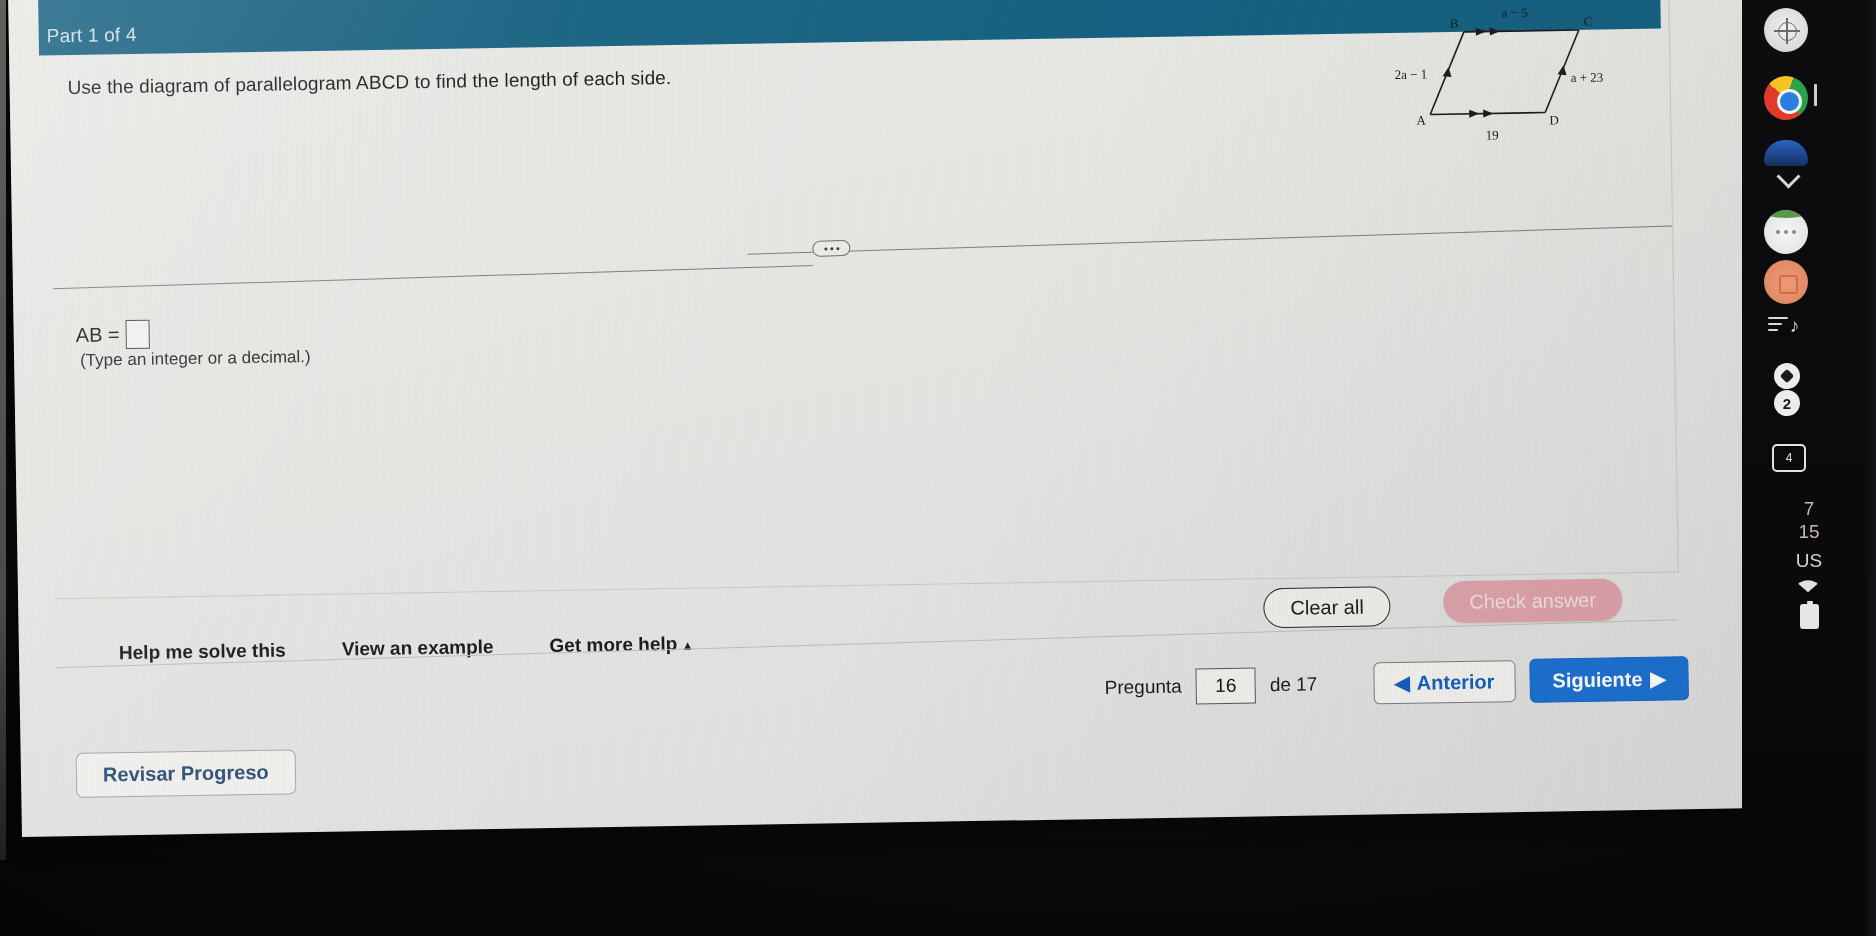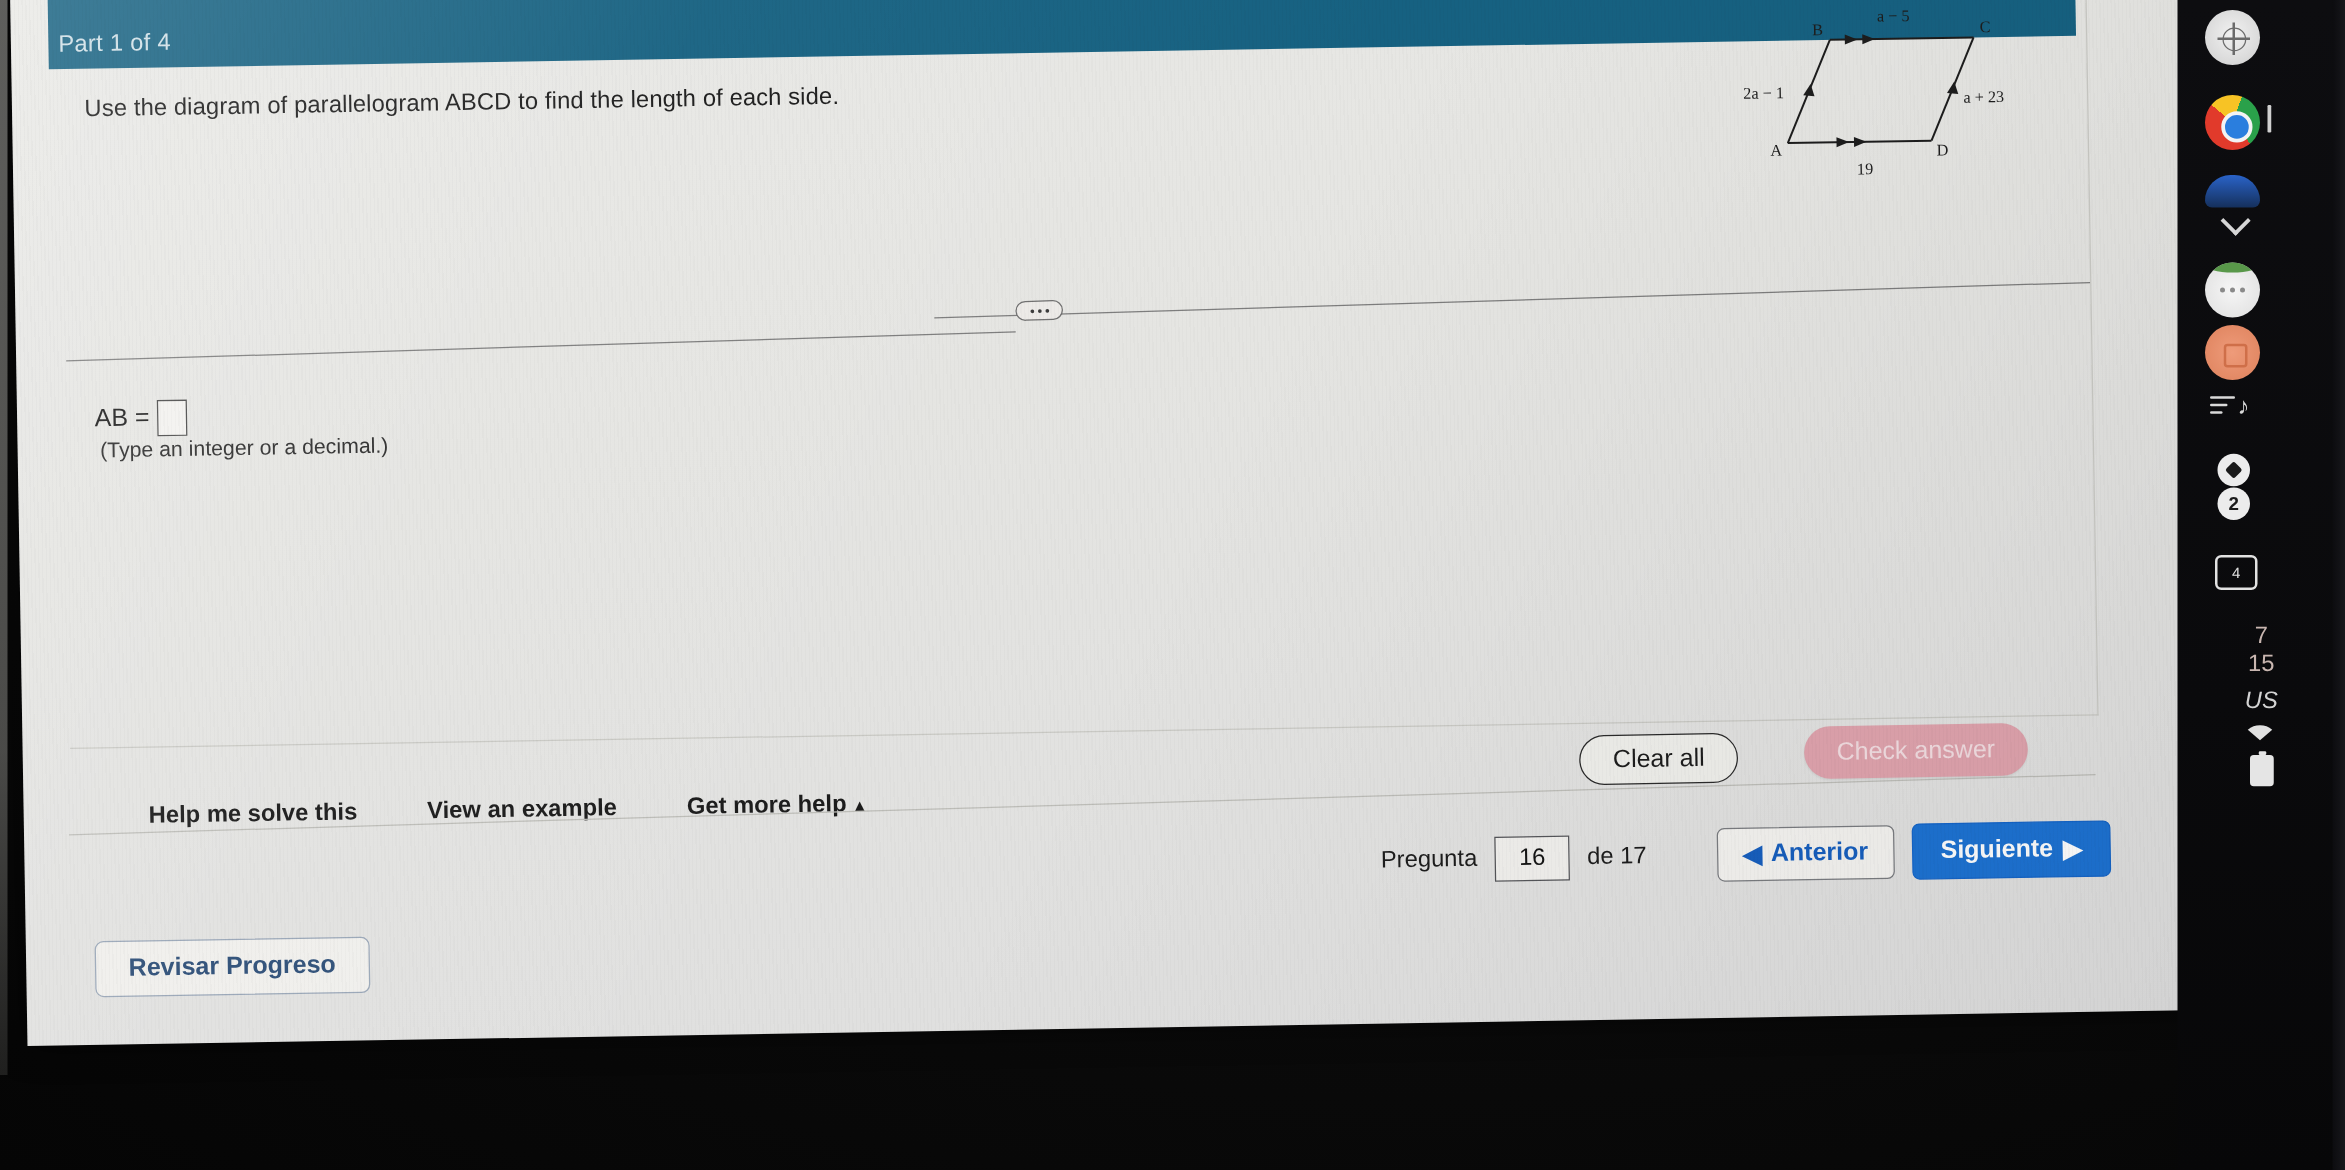--- a/index.html
+++ b/index.html
@@ -199,21 +199,21 @@
   .ic-diamond{position:absolute;left:32px;top:363px;width:26px;height:26px;border-radius:50%;background:#ececec;}
   .ic-diamond::after{content:"";position:absolute;left:50%;top:50%;width:10px;height:10px;margin:-5px 0 0 -5px;background:#1b1b1b;transform:rotate(45deg);border-radius:2px;}
 
   .badge-2{position:absolute;left:32px;top:390px;width:26px;height:26px;border-radius:50%;background:#ececec;color:#1b1b1b;font-size:15px;font-weight:bold;display:flex;align-items:center;justify-content:center;}
 
   .ic-box4{position:absolute;left:30px;top:444px;width:30px;height:24px;border:2px solid #e2e2e2;border-radius:5px;color:#e2e2e2;font-size:12px;display:flex;align-items:center;justify-content:center;}
 
   .st-num{position:absolute;left:0;width:134px;text-align:center;color:#c9b6b0;font-size:19px;}
   .st-7{top:498px;}
   .st-15{top:521px;}
-  .st-us{top:550px;color:#d3d3d3;font-size:19px;font-style:italic;}
+  .st-us{top:550px;color:#d3d3d3;font-size:19px;}
   .ic-wifi{position:absolute;left:52px;top:578px;width:28px;height:16px;color:#e0e0e0;}
   .ic-batt{position:absolute;left:58px;top:604px;width:15px;height:21px;border:2px solid #e5e5e5;border-radius:3px;background:#e5e5e5;}
   .ic-batt::before{content:"";position:absolute;left:50%;top:-5px;margin-left:-3px;width:6px;height:3px;background:#e5e5e5;border-radius:1px;}
 
   
   .bezel{position:absolute;right:0;top:0;width:10px;height:936px;background:linear-gradient(90deg,#0c0c0f 0%,#17171b 100%);}
   
   .left-edge{position:absolute;left:0;top:0;width:6px;height:860px;background:linear-gradient(180deg,#b9b9b4 0%,#8e8e8a 70%,#3a3a38 100%);opacity:.5;}
 </style>
 </head>

